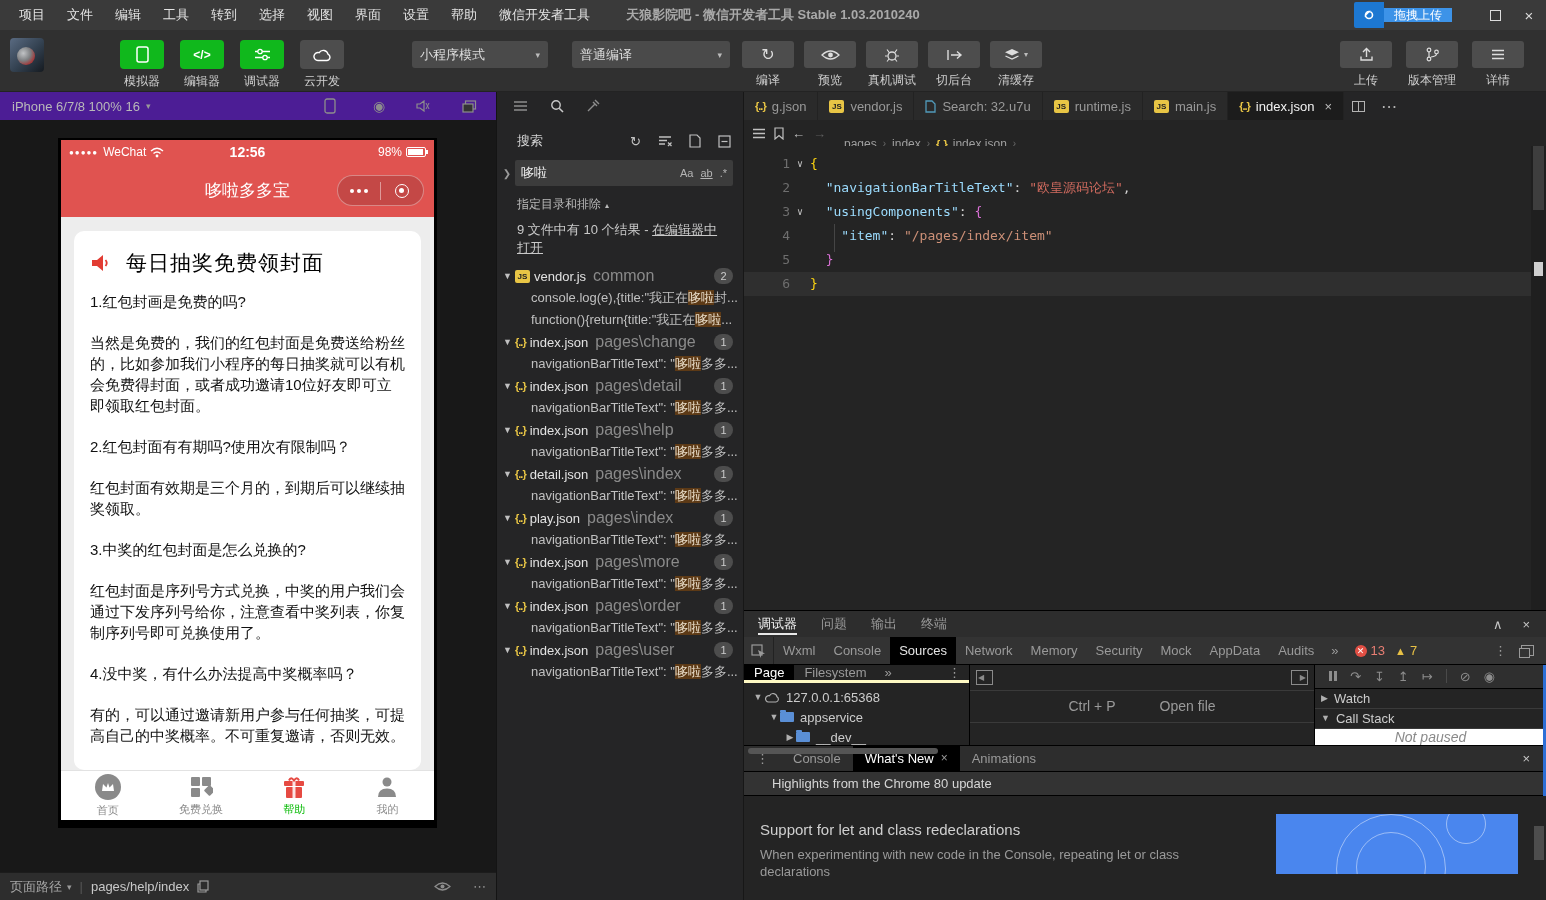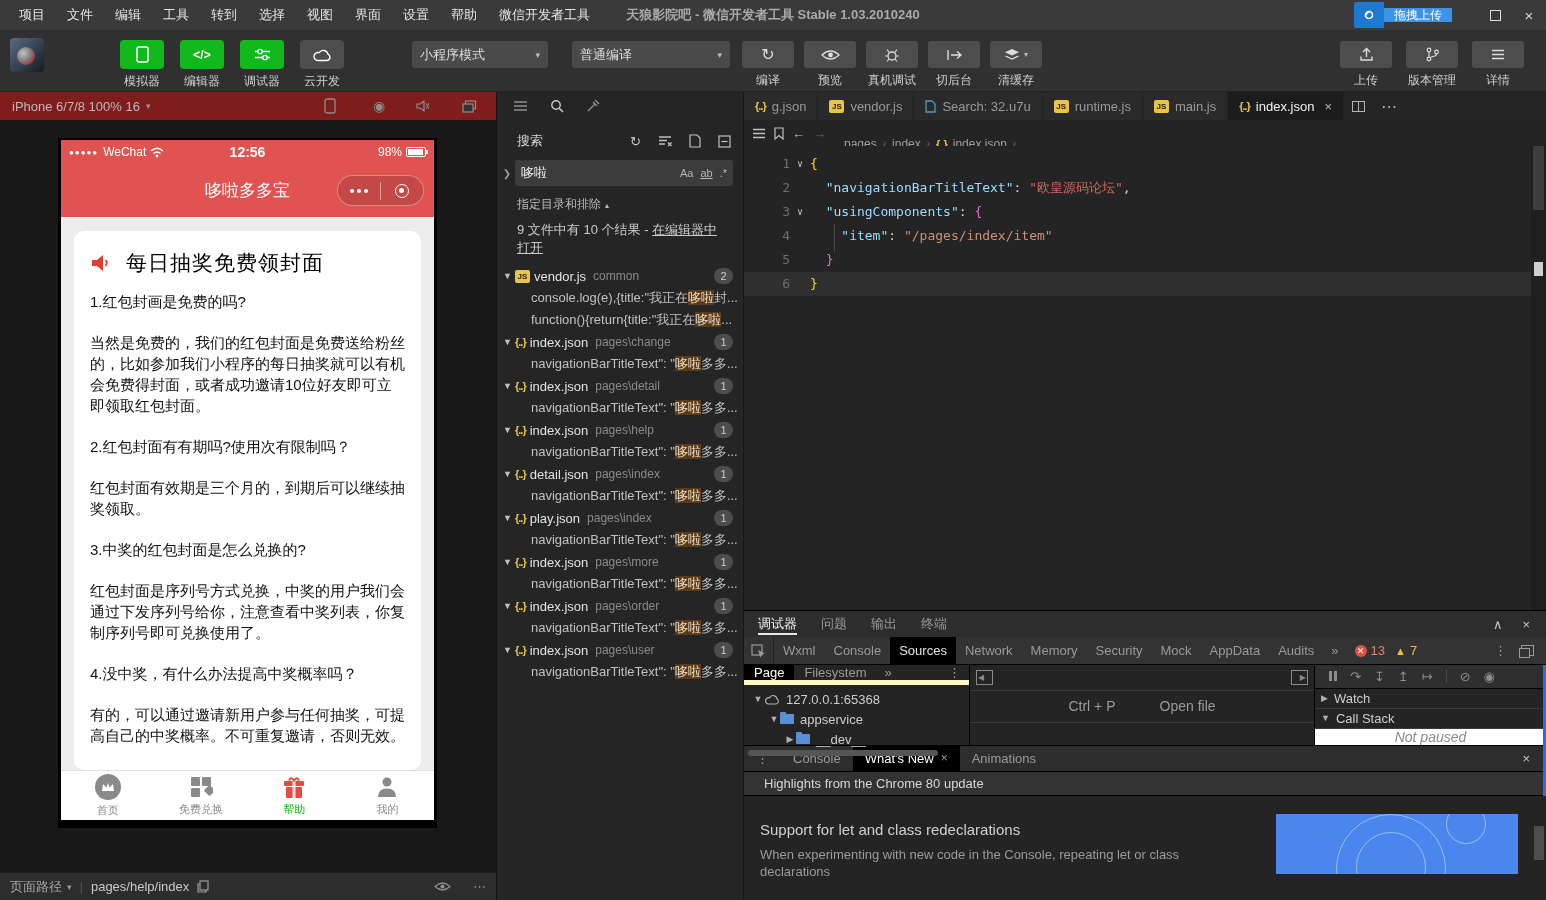--- a/index.html
+++ b/index.html
@@ -38,21 +38,21 @@
   .action-btn { display:flex; flex-direction:column; align-items:center; }
   .action-btn .tb-ic { min-width:52px; height:27px; padding:0 8px; background:#4d4d4d; border-radius:3px; display:flex; align-items:center; justify-content:center; gap:4px; color:#ddd; font-size:14px; }
   .action-btn .tb-label { font-size:12px; color:#cfcfcf; margin-top:4px; white-space:nowrap; }
   .right-group { display:flex; gap:14px; margin-left:auto; margin-right:22px; margin-top:11px; }
 
   
   .main { flex:1; display:flex; min-height:0; }
 
   
   .sim-col { width:497px; background:#1d1d1d; display:flex; flex-direction:column; border-right:1px solid #141414; }
-  .device-bar { height:28px; background:#7f1d1d; display:flex; align-items:center; font-size:13px; color:#b9b9b9; padding:0 12px; flex:0 0 28px; }
+  .device-bar { height:28px; background:#4c1d95; display:flex; align-items:center; font-size:13px; color:#b9b9b9; padding:0 12px; flex:0 0 28px; }
   .device-icons { margin-left:auto; display:flex; gap:28px; margin-right:4px; color:#8d8d8d; align-items:center; }
   .device-icons .dic { width:18px; text-align:center; font-size:14px; }
   .phone-wrap { flex:1; position:relative; background:#181818; }
   .phone { position:absolute; left:59px; top:19px; width:377px; height:688px; background:#000; padding:1px 2px 7px 2px; box-shadow:0 0 0 1px #000; }
   .phone-inner { width:100%; height:100%; display:flex; flex-direction:column; overflow:hidden; }
   .p-status { height:24px; background:#e05350; color:#fff; display:flex; align-items:center; padding:0 8px; font-size:12px; position:relative; }
   .sig-dots { letter-spacing:1px; font-size:8px; margin-right:5px; }
   .p-time { position:absolute; left:50%; transform:translateX(-50%); font-size:14px; font-weight:bold; }
   .p-batt-wrap { margin-left:auto; display:flex; align-items:center; gap:4px; font-size:12px; }
   .batt { width:20px; height:10px; border:1px solid #fff; border-radius:2px; position:relative; }
@@ -94,21 +94,21 @@
   .si-ops { display:flex; gap:7px; color:#b5b5b5; font-size:11px; align-items:center; }
   .si-ops .op-ab { text-decoration:underline; }
   .dirs-row { padding:6px 10px 2px 20px; color:#bbb; font-size:12px; }
   .dirs-row .ar { font-size:8px; margin-left:4px; }
   .summary { padding:6px 14px 8px 20px; color:#c9c9c9; line-height:18px; }
   .summary a { color:#c9c9c9; text-decoration:underline; }
   .results { flex:1; overflow:hidden; }
   .res-file { height:22px; display:flex; align-items:center; padding-left:6px; cursor:default; }
   .res-file .tw { width:12px; color:#c0c0c0; font-size:9px; }
   .res-file .fname { color:#e2e2e2; margin-left:4px; white-space:nowrap; }
-  .res-file .fdir { color:#8a8a8a; font-size:12px; margin-left:7px; white-space:nowrap; overflow:hidden; text-overflow:ellipsis; flex:1; }
+  .res-file .fdir { color:#8a8a8a; font-size:16px; margin-left:7px; white-space:nowrap; overflow:hidden; text-overflow:ellipsis; flex:1; }
   .badge { min-width:19px; height:16px; border-radius:9px; background:#4d4d4d; color:#ccc; font-size:11px; display:flex; align-items:center; justify-content:center; margin-right:10px; padding:0 4px; }
   .res-match { height:22px; line-height:22px; padding-left:34px; padding-right:6px; color:#c0c0c0; white-space:nowrap; overflow:hidden; }
   .hit { background:#5d3a16; color:#e8dcc8; }
   .ic-js { width:15px; height:13px; background:#e8c545; color:#222; font-size:8px; font-weight:bold; display:inline-flex; align-items:center; justify-content:center; border-radius:2px; flex:0 0 15px; }
   .ic-json { color:#e8c545; font-size:11px; font-weight:bold; flex:0 0 auto; letter-spacing:-1px; }
   .ic-doc { color:#519aba; font-size:12px; }
 
   
   .editor-col { flex:1; display:flex; flex-direction:column; min-width:0; background:#242424; }
   .tab-strip { height:28px; background:#252526; display:flex; align-items:stretch; flex:0 0 28px; }
@@ -156,21 +156,21 @@
   .err-b { display:flex; align-items:center; gap:4px; color:#e87e73; }
   .err-dot { width:12px; height:12px; border-radius:50%; background:#e14f44; color:#fff; font-size:9px; display:flex; align-items:center; justify-content:center; }
   .warn-b { display:flex; align-items:center; gap:4px; color:#e8c145; }
   .warn-tri { color:#e8c145; font-size:11px; }
   .dt-right { margin-left:auto; display:flex; align-items:center; gap:14px; padding-right:12px; color:#9a9a9a; }
   .undock-ic { width:13px; height:11px; border:1px solid #9a9a9a; position:relative; }
   .undock-ic:after { content:""; position:absolute; left:-3px; bottom:-3px; width:9px; height:8px; border:1px solid #9a9a9a; background:#333; }
 
   .sources-body { flex:1; display:flex; min-height:0; position:relative; background:#242424; }
   .src-left { width:226px; border-right:1px solid #000; display:flex; flex-direction:column; }
-  .src-left-tabs { height:26px; display:flex; align-items:center; border-bottom:5px solid #fef9c3; }
+  .src-left-tabs { height:26px; display:flex; align-items:center; border-bottom:3px solid #fef9c3; }
   .sl-tab { padding:0 10px; height:100%; display:flex; align-items:center; color:#9a9a9a; }
   .sl-tab.active { background:#000; color:#fff; }
   .sl-more { color:#9a9a9a; padding:0 8px; }
   .sl-menu { margin-left:auto; padding-right:8px; color:#9a9a9a; }
   .tree { flex:1; padding-top:4px; }
   .tree-row { height:20px; display:flex; align-items:center; color:#ccc; font-size:13px; }
   .tree-tw { width:12px; text-align:center; color:#b0b0b0; font-size:9px; flex:0 0 12px; }
   .folder-ic { width:14px; height:10px; background:#5a8fd6; border-radius:1px; position:relative; margin-right:6px; flex:0 0 14px; }
   .folder-ic:before { content:""; position:absolute; left:0; top:-2px; width:6px; height:2px; background:#5a8fd6; border-radius:1px 1px 0 0; }
   .hscroll { height:8px; margin:0 2px 2px 2px; background:#2d2d2d; border-radius:4px; position:relative; }
@@ -191,21 +191,21 @@
   .watch-row .tw { font-size:9px; color:#b0b0b0; }
   .notpaused { flex:1; background:#ffffff; display:flex; align-items:center; justify-content:center; color:#8a8a8a; font-style:italic; font-size:14px; }
   .edge-accent { position:absolute; right:0; top:0; bottom:-60px; width:3px; background:#2d6fd6; }
 
   .drawer-tabs { height:26px; background:#2d2d2d; border-top:1px solid #000; display:flex; align-items:center; flex:0 0 26px; }
   .drw-menu { padding:0 12px; color:#9a9a9a; }
   .drw-tab { padding:0 12px; height:100%; display:flex; align-items:center; gap:7px; color:#9a9a9a; white-space:nowrap; }
   .drw-tab.active { background:#000; color:#fff; }
   .drw-tab .close { color:#9a9a9a; font-size:12px; }
   .drw-right { margin-left:auto; padding-right:16px; color:#c7c7c7; }
-  .drawer-headline { height:25px; background:#333; border-top:1px solid #000; border-bottom:1px solid #000; display:flex; align-items:center; padding-left:20px; color:#d6d6d6; flex:0 0 25px; }
+  .drawer-headline { height:25px; background:#333; border-top:1px solid #000; border-bottom:1px solid #000; display:flex; align-items:center; padding-left:28px; color:#d6d6d6; flex:0 0 25px; }
   .drawer-content { flex:1; background:#242424; display:flex; padding:25px 30px 0 16px; position:relative; overflow:hidden; }
   .dc-text { width:480px; }
   .dc-title { font-size:15px; color:#cfcfcf; font-weight:normal; margin-bottom:8px; }
   .dc-body { font-size:13px; color:#9a9a9a; line-height:17px; }
   .dc-art { position:absolute; right:28px; top:18px; width:242px; height:60px; background:#4a86ee; overflow:hidden; }
   .dc-art i { position:absolute; border:1px solid rgba(255,255,255,.45); border-radius:50%; display:block; }
   .dc-art i.c1 { width:70px; height:70px; left:80px; top:18px; }
   .dc-art i.c2 { width:110px; height:110px; left:60px; top:0; }
   .dc-art i.c3 { width:40px; height:40px; left:170px; top:-10px; }
   .drw-vscroll { position:absolute; right:2px; top:30px; width:10px; height:34px; background:#4d4d4d; }

